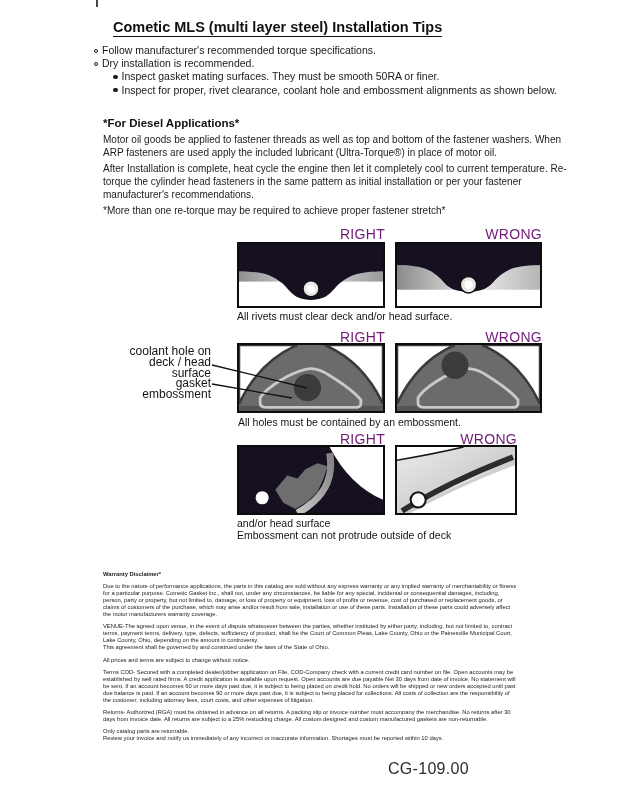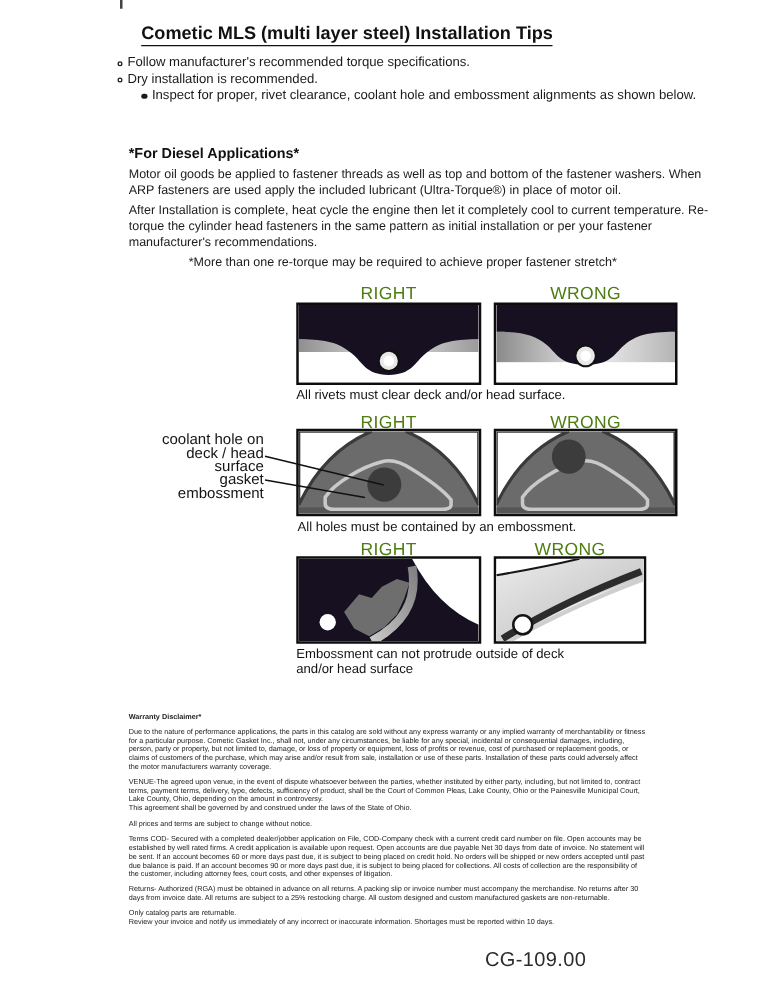--- a/index.html
+++ b/index.html
@@ -29,23 +29,23 @@
   }
   .b-dot {
     width:4.5px; height:4.5px; background:#1a1a1a; border-radius:50%;
     margin:4.2px 4px 0 0; flex:0 0 auto;
   }
 
   .diesel-heading { left:103px; top:117px; font-size:11.5px; font-weight:bold; color:#111; }
   .para { left:103px; width:465px; font-size:10px; line-height:13px; color:#1c1c1c; }
   .p1 { top:133px; }
   .p2 { top:162px; }
-  .p3 { top:204px;margin-left:48px; }
-
-  .dg-label { font-size:14px; color:#4d7c0f; text-align:center; letter-spacing:0.3px; }
+  .p3 { top:204px; }
+
+  .dg-label { font-size:14px; color:#701a75; text-align:right; letter-spacing:0.3px; }
   .dg-img {
     border:2.5px solid #0d0d0d; background:#fff; overflow:hidden;
   }
   .dg-img svg { display:block; width:100%; height:100%; }
   .dg-caption { font-size:10.5px; color:#141414; line-height:12px; }
 
   .callout { font-size:12px; line-height:11px; color:#141414; text-align:right; width:101px; left:110px; }
 
   .disclaimer { left:103px; top:571px; width:414px; font-size:5.8px; line-height:6.9px; color:#222; }
   .disclaimer p { margin:0 0 5.5px 0; }
@@ -64,20 +64,24 @@
 <div class="abs page-title">Cometic MLS (multi layer steel) Installation Tips</div>
 
 <div class="abs tips">
   <div class="tip-row">
     <span class="b-circle"></span>
     <span>Follow manufacturer's recommended torque specifications.</span>
   </div>
   <div class="tip-row">
     <span class="b-circle"></span>
     <span>Dry installation is recommended.</span>
+  </div>
+  <div class="tip-row sub">
+    <span class="b-dot"></span>
+    <span>Inspect gasket mating surfaces.  They must be smooth 50RA or finer.</span>
   </div>
   <div class="tip-row sub">
     <span class="b-dot"></span>
     <span>Inspect for proper, rivet clearance, coolant hole and embossment alignments as shown below.</span>
   </div>
 </div>
 
 <div class="abs diesel-heading">*For Diesel Applications*</div>
 <div class="abs para p1">Motor oil goods be applied to fastener threads as well as top and bottom of the fastener washers. When ARP fasteners are used apply the included lubricant (Ultra-Torque®) in place of motor oil.</div>
 <div class="abs para p2">After Installation is complete, heat cycle the engine then let it completely cool to current temperature. Re-torque the cylinder head fasteners in the same pattern as initial installation or per your fastener manufacturer's recommendations.</div>
@@ -186,22 +190,22 @@
     </defs>
     <rect width="117" height="65" fill="#ffffff"></rect>
     <path d="M0,13 Q36,7 66,0 L117,0 L117,15 Q52,36 11,65 L0,65 Z" fill="url(#g6)"></path>
     <path d="M0,13 Q36,7 66,0" stroke="#161616" stroke-width="1.6" fill="none"></path>
     <path d="M10,65 Q58,38 117,16" stroke="#cfcfcf" stroke-width="3.5" fill="none"></path>
     <path d="M5,63 Q52,34 115,10" stroke="#2c2c2c" stroke-width="5.5" fill="none"></path>
     <circle cx="21" cy="52" r="7.5" fill="#ffffff" stroke="#141414" stroke-width="2"></circle>
   </svg>
 </div>
 <div class="abs dg-caption" style="left:237px; top:517px; width:310px;">
+  <div>and/or head surface</div>
   <div>Embossment can not protrude outside of deck</div>
-  <div>and/or head surface</div>
 </div>
 
 <div class="abs disclaimer">
   <p class="dhead">Warranty Disclaimer*</p>
   <p>Due to the nature of performance applications, the parts in this catalog are sold without any express warranty or any implied warranty of merchantability or fitness for a particular purpose.  Cometic Gasket Inc., shall not, under any circumstances, be liable for any special, incidental or consequential damages, including, person, party or property, but not limited to, damage, or loss of property or equipment, loss of profits or revenue, cost of purchased or replacement goods, or claims of customers of the purchase, which may arise and/or result from sale, installation or use of these parts.  Installation of these parts could adversely affect the motor manufacturers warranty coverage.</p>
   <p class="tight">VENUE-The agreed upon venue, in the event of dispute whatsoever between the parties, whether instituted by either party, including, but not limited to, contract terms, payment terms, delivery, type, defects, sufficiency of product, shall be the Court of Common Pleas, Lake County, Ohio or the Painesville Municipal Court, Lake County, Ohio, depending on the amount in controversy.</p>
   <p>This agreement shall be governed by and construed under the laws of the State of Ohio.</p>
   <p>All prices and terms are subject to change without notice.</p>
   <p>Terms COD- Secured with a completed dealer/jobber application on File, COD-Company check with a current credit card number on file.  Open accounts may be established by well rated firms.  A credit application is available upon request.  Open accounts are due payable Net 30 days from date of invoice.  No statement will be sent.  If an account becomes 60 or more days past due, it is subject to being placed on credit hold.  No orders will be shipped or new orders accepted until past due balance is paid.  If an account becomes 90 or more days past due, it is subject to being placed for collections.  All costs of collection are the responsibility of the customer, including attorney fees, court costs, and other expenses of litigation.</p>
   <p>Returns- Authorized (RGA) must be obtained in advance on all returns.  A packing slip or invoice number must accompany the merchandise.  No returns after 30 days from invoice date.  All returns are subject to a 25% restocking charge.  All custom designed and custom manufactured gaskets are non-returnable.</p>

